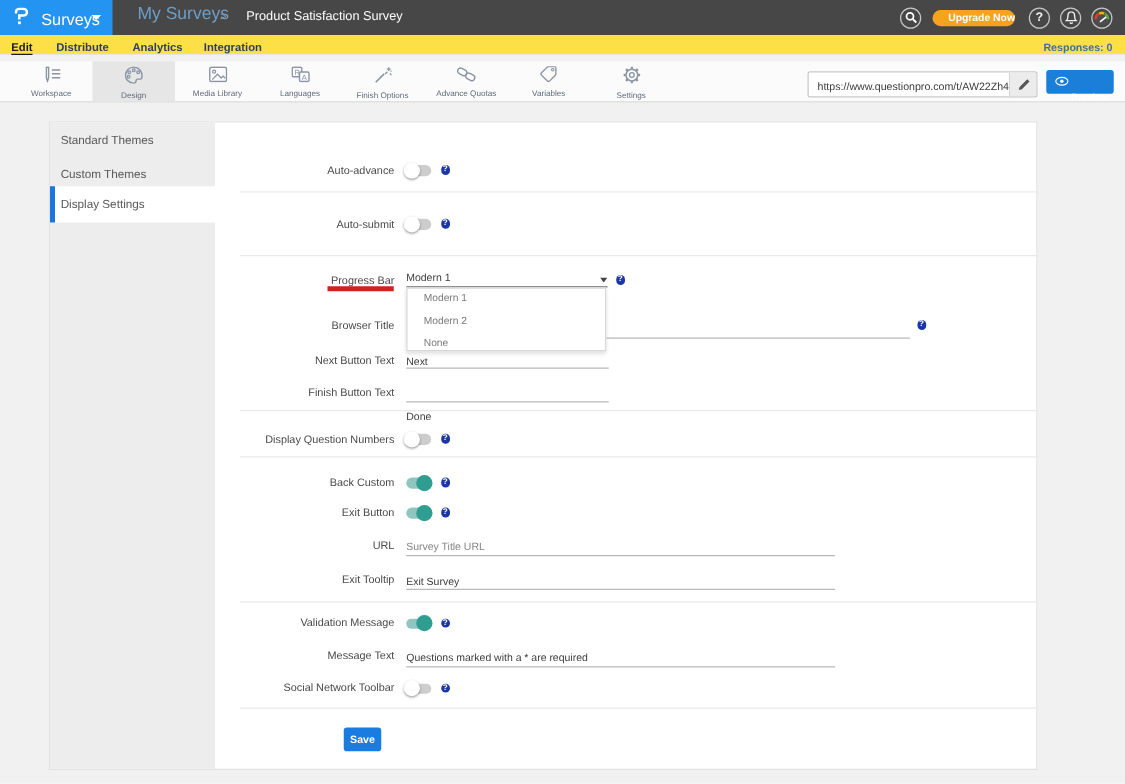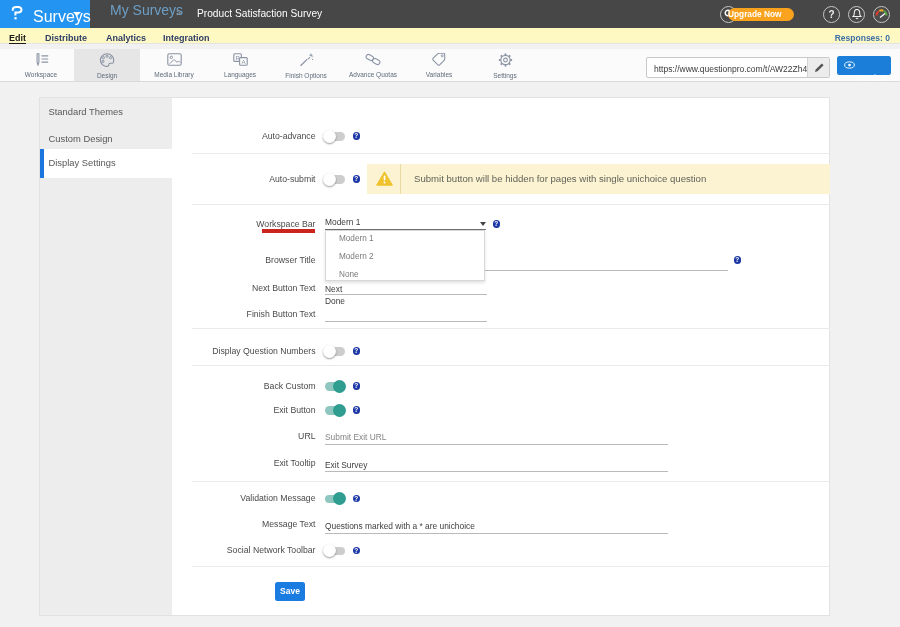--- a/index.html
+++ b/index.html
@@ -3,30 +3,30 @@
 <meta charset="utf-8">
 <style>
   * { margin:0; padding:0; box-sizing:border-box; }
   html,body { width:900px; height:627px; }
   body { font-family:"Liberation Sans", sans-serif; }
   #app { position:relative; width:900px; height:627px; background:#f1f1f1; overflow:hidden; }
 
   
   #hdr { position:absolute; left:0; top:0; width:900px; height:28px; background:#474747; }
   #logo { position:absolute; left:0; top:0; width:90px; height:28px; background:#2394f2; }
-  #logo .srv { position:absolute; left:33px; top:7.5px; color:#fff; font-size:16px; }
+  #logo .srv { position:absolute; left:33px; top:7.5px; color:#fff; font-size:13px; }
   #logo .car { position:absolute; left:73px; top:11.5px; width:0; height:0; border-left:4.5px solid transparent; border-right:4.5px solid transparent; border-top:4.5px solid #fff; }
   .bc1 { position:absolute; left:110px; top:2px; font-size:14px; color:#6d9ec5; }
   .bcs { position:absolute; left:176px; top:8px; font-size:9px; color:#9a9a9a; }
   .bc2 { position:absolute; left:197px; top:8px; font-size:10.2px; color:#fdfdfd; }
   .hcirc { position:absolute; top:5.5px; width:17px; height:17px; border-radius:50%; border:1.4px solid #c6c6c6; }
-  #upg { position:absolute; left:728px; top:7.5px; width:66px; height:13.5px; border-radius:7px; background:#f9a21d; color:#fff; font-size:8.3px; font-weight:bold; text-align:left; line-height:13.5px; }
-
-  
-  #nav { position:absolute; left:0; top:28px; width:900px; height:16px; background:#fef9c3; border-bottom:1px solid #e4e4e4; }
+  #upg { position:absolute; left:746px; top:7.5px; width:66px; height:13.5px; border-radius:7px; background:#f9a21d; color:#fff; font-size:8.3px; font-weight:bold; text-align:right; line-height:13.5px; }
+
+  
+  #nav { position:absolute; left:0; top:28px; width:900px; height:16px; background:#fde047; border-bottom:1px solid #e4e4e4; }
   .nitem { position:absolute; top:4.5px; font-size:9px; font-weight:600; color:#2d3d66; }
   #resp { position:absolute; top:4.5px; right:10px; font-size:8.5px; font-weight:600; color:#3d6ea6; }
 
   
   #tbar { position:absolute; left:0; top:49px; width:900px; height:33px; background:#fbfbfb; border-bottom:1px solid #dadada; }
   .titem { position:absolute; top:0; width:66px; height:32px; text-align:center; }
   .titem svg { margin-top:4px; }
   .titem .lb { font-size:6.5px; color:#5f6b7b; margin-top:1px; }
   #urlbox { position:absolute; left:646px; top:7.5px; width:184px; height:21px; background:#fff; border:1px solid #c9c9c9; border-radius:2px; }
   #urlbox .txt { position:absolute; left:7px; top:6px; font-size:8.5px; color:#3b3b3b; }
@@ -197,68 +197,59 @@
       </svg>
       <span>Preview</span>
     </div>
   </div>
 
   <div id="card">
     <div id="side"></div>
     <div id="ssel"></div>
     <div id="sbar"></div>
     <span class="sitem" style="top:8px;">Standard Themes</span>
-    <span class="sitem" style="top:35px;">Custom Design</span>
+    <span class="sitem" style="top:35px;">Custom Themes</span>
     <span class="sitem" style="top:58.5px;">Display Settings</span>
   </div>
 
   <span class="lab" style="top:130.5px;">Auto-advance</span>
   <div class="tog" style="top:129.5px;">
       <div class="tr"></div>
       <div class="kn"></div>
     </div>
   <div class="q" style="top:132.25px;">?</div>
   <div class="sep" style="top:153px;"></div>
 
   <span class="lab" style="top:173.5px;">Auto-submit</span>
   <div class="tog" style="top:172.5px;">
       <div class="tr"></div>
       <div class="kn"></div>
     </div>
   <div class="q" style="top:175.25px;">?</div>
-  <div id="warn">
-    <svg style="position:absolute;left:9px;top:7px" width="17" height="15" viewBox="0 0 17 15">
-      <path d="M8.5,0.8 L16.4,14.2 L0.6,14.2 Z" fill="#efc22e" stroke="#efc22e" stroke-width="1" stroke-linejoin="round"></path>
-      <rect x="7.7" y="4.6" width="1.7" height="5" rx="0.8" fill="#fff"></rect>
-      <circle cx="8.5" cy="11.6" r="1" fill="#fff"></circle>
-    </svg>
-    <div class="div"></div>
-    <div class="wtxt">Submit button will be hidden for pages with single unichoice question</div>
-  </div>
   <div class="sep" style="top:204px;"></div>
 
-  <span class="lab" style="top:218.5px;">Workspace Bar</span>
+  <span class="lab" style="top:218.5px;">Progress Bar</span>
   <div id="redbar"></div>
   <span class="val" style="top:217px;">Modern 1</span>
   <svg style="position:absolute;left:480px;top:221.5px" width="6" height="4" viewBox="0 0 6 4">
       <path d="M0,0 L6,0 L3,4 Z" fill="#444"></path>
     </svg>
   <div class="ul" style="top:229px;width:161px;background:#6e6e6e;"></div>
   <div class="q" style="left:492.5px;top:220px;">?</div>
 
   <span class="lab" style="top:254.5px;">Browser Title</span>
   <div class="ul" style="top:270px;width:403px;"></div>
   <div class="q" style="left:733.5px;top:256px;">?</div>
 
   <span class="lab" style="top:282.5px;">Next Button Text</span>
   <span class="val" style="top:284px;">Next</span>
   <div class="ul" style="top:294px;width:162px;"></div>
 
   <span class="lab" style="top:308.5px;">Finish Button Text</span>
-  <span class="val" style="top:296px;">Done</span>
+  <span class="val" style="top:328px;">Done</span>
   <div class="ul" style="top:320.5px;width:162px;"></div>
   <div class="sep" style="top:327.5px;"></div>
 
   <span class="lab" style="top:345.5px;">Display Question Numbers</span>
   <div class="tog" style="top:344.5px;">
       <div class="tr"></div>
       <div class="kn"></div>
     </div>
   <div class="q" style="top:347.25px;">?</div>
   <div class="sep" style="top:365px;"></div>
@@ -271,37 +262,37 @@
   <div class="q" style="top:382.25px;">?</div>
 
   <span class="lab" style="top:404.5px;">Exit Button</span>
   <div class="tog on" style="top:403.5px;">
       <div class="tr"></div>
       <div class="kn"></div>
     </div>
   <div class="q" style="top:406.25px;">?</div>
 
   <span class="lab" style="top:430.5px;">URL</span>
-  <span class="val ph" style="top:432px;">Submit Exit URL</span>
+  <span class="val ph" style="top:432px;">Survey Title URL</span>
   <div class="ul" style="top:443.5px;width:343px;"></div>
 
   <span class="lab" style="top:458.0px;">Exit Tooltip</span>
   <span class="val" style="top:459.5px;">Exit Survey</span>
   <div class="ul" style="top:470.5px;width:343px;"></div>
   <div class="sep" style="top:481px;"></div>
 
   <span class="lab" style="top:493.0px;">Validation Message</span>
   <div class="tog on" style="top:492px;">
       <div class="tr"></div>
       <div class="kn"></div>
     </div>
   <div class="q" style="top:494.75px;">?</div>
 
   <span class="lab" style="top:519.0px;text-align:right;">Message Text</span>
-  <span class="val" style="top:520.5px;">Questions marked with a * are unichoice</span>
+  <span class="val" style="top:520.5px;">Questions marked with a * are required</span>
   <div class="ul" style="top:533px;width:343px;"></div>
 
   <span class="lab" style="top:545.0px;">Social Network Toolbar</span>
   <div class="tog" style="top:544px;">
       <div class="tr"></div>
       <div class="kn"></div>
     </div>
   <div class="q" style="top:546.75px;">?</div>
   <div class="sep" style="top:565.5px;"></div>
 

